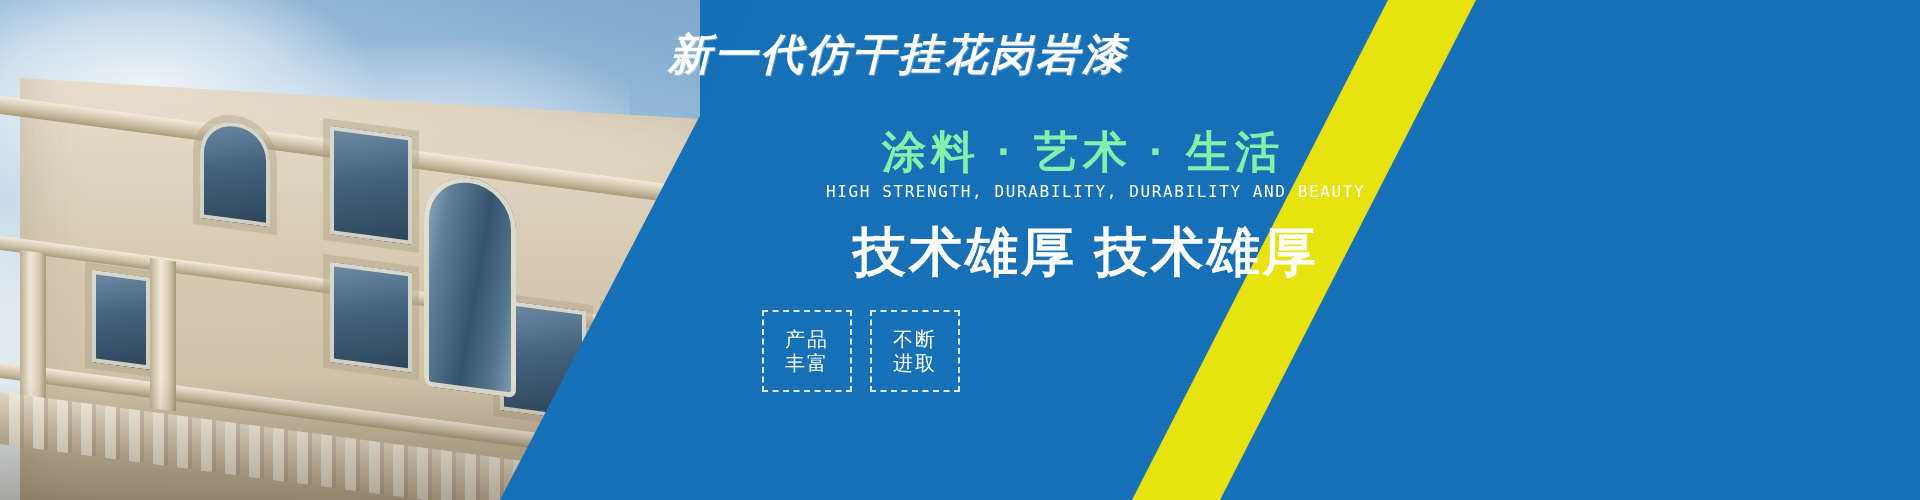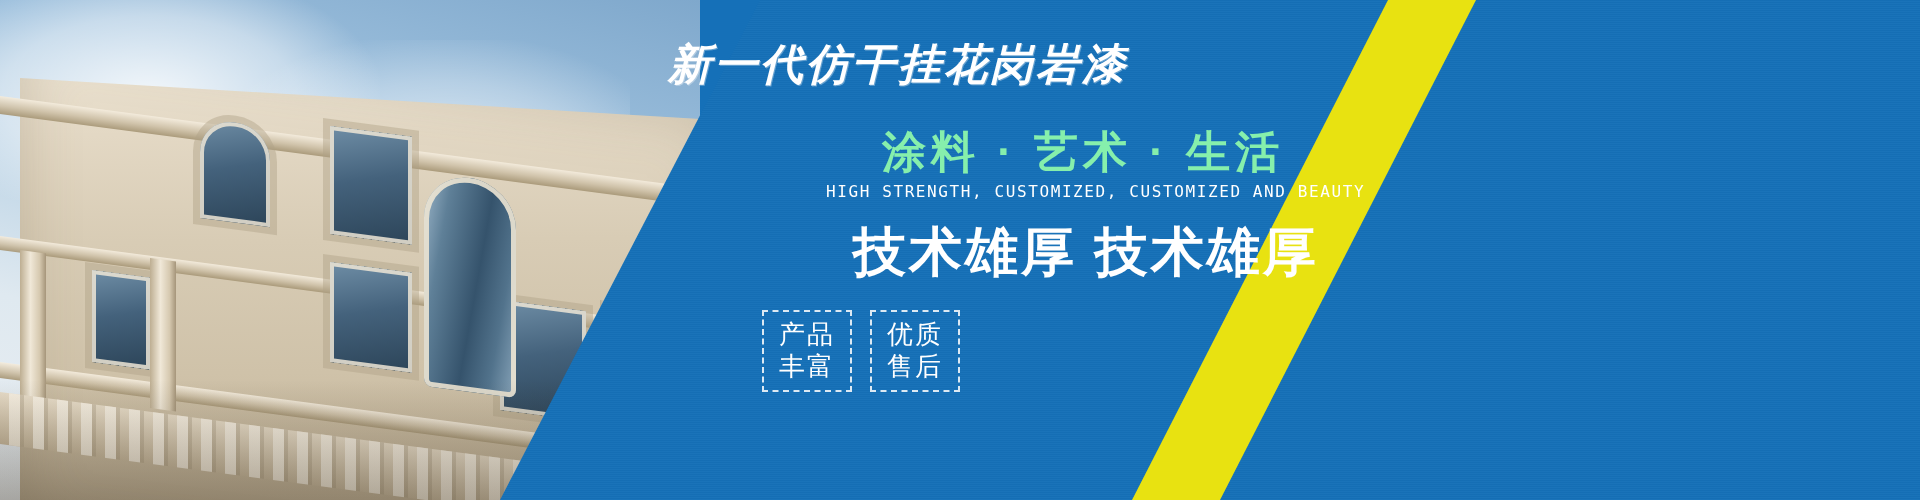--- a/index.html
+++ b/index.html
@@ -222,21 +222,20 @@
     width: 420px;
     font-family: "DejaVu Serif", "Liberation Serif", serif;
     font-style: italic;
     font-weight: bold;
     font-size: 43px;
     line-height: 1;
     letter-spacing: 3px;
     color: #ffffff;
     white-space: nowrap;
     text-shadow: 1px 1px 0 rgba(255,255,255,0.35);
-    margin-top: 10px;
   }
   .tagline {
     position: absolute;
     left: 882px; top: 128px;
     font-size: 44px;
     font-weight: bold;
     color: #86efac;
     letter-spacing: 5px;
     white-space: nowrap;
     line-height: 1.1;
@@ -268,21 +267,21 @@
   }
   .feature-box {
     width: 90px;
     height: 82px;
     border: 2px dashed rgba(255,255,255,0.85);
     display: flex;
     flex-direction: column;
     align-items: center;
     justify-content: center;
     color: #ffffff;
-    font-size: 26px;
+    font-size: 20px;
     line-height: 1.22;
     letter-spacing: 2px;
     box-sizing: border-box;
   }
   .feature-box span { display: block; }
 </style>
 </head>
 <body>
 
 <div class="banner">
@@ -332,29 +331,29 @@
   </div>
 
   <div class="yellow-stripe"></div>
 
   <div class="content">
 
     <div class="headline-brush">新一代仿干挂花岗岩漆</div>
 
     <div class="tagline">涂料 · 艺术 · 生活</div>
 
-    <div class="subtitle-en">HIGH STRENGTH, CUSTOMIZED, CUSTOMIZED AND BEAUTY</div>
+    <div class="subtitle-en">HIGH STRENGTH, DURABILITY, DURABILITY AND BEAUTY</div>
 
     <div class="bigline">技术雄厚 技术雄厚</div>
 
     <div class="feature-row">
       <div class="feature-box">
         <span>产品</span>
         <span>丰富</span>
       </div>
       <div class="feature-box">
-        <span>优质</span>
-        <span>售后</span>
+        <span>不断</span>
+        <span>进取</span>
       </div>
     </div>
 
   </div>
 </div>
 
 </body></html>

